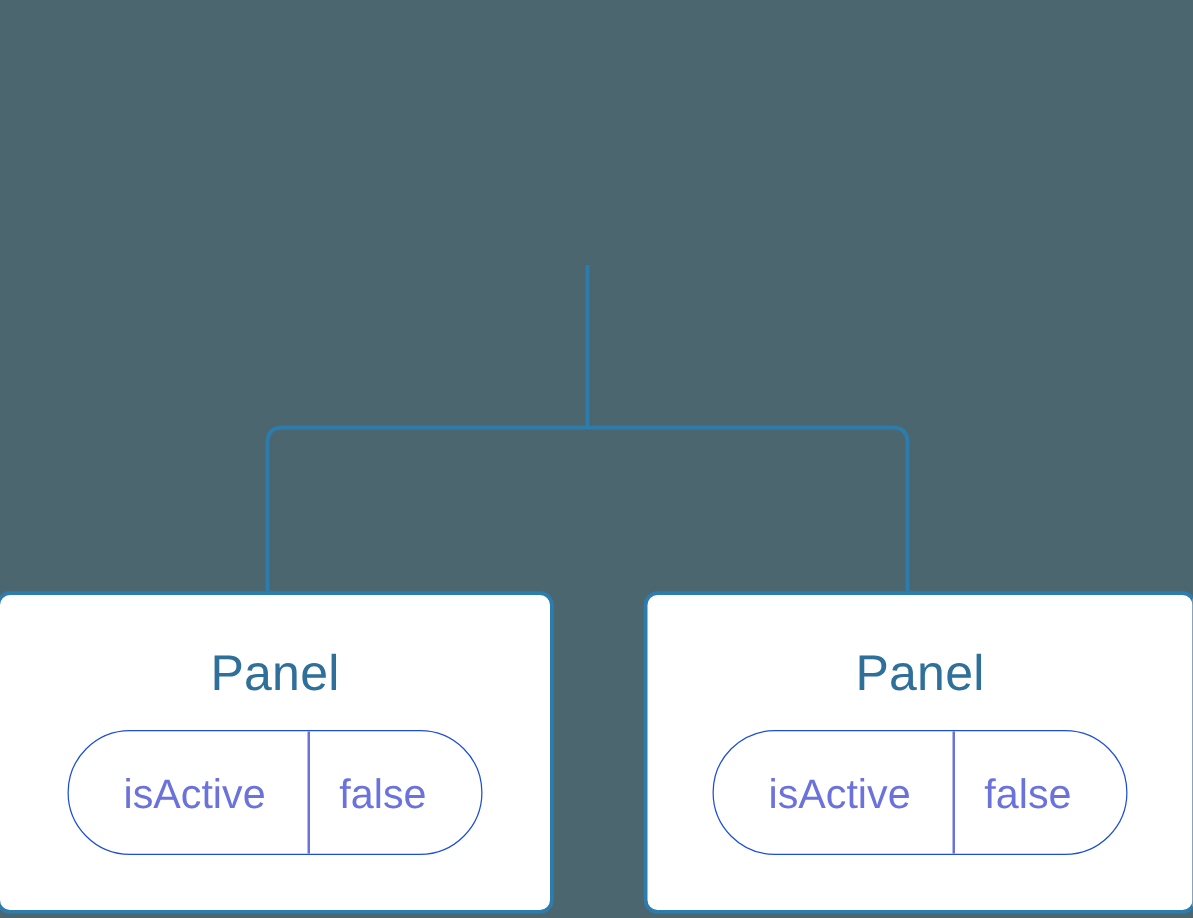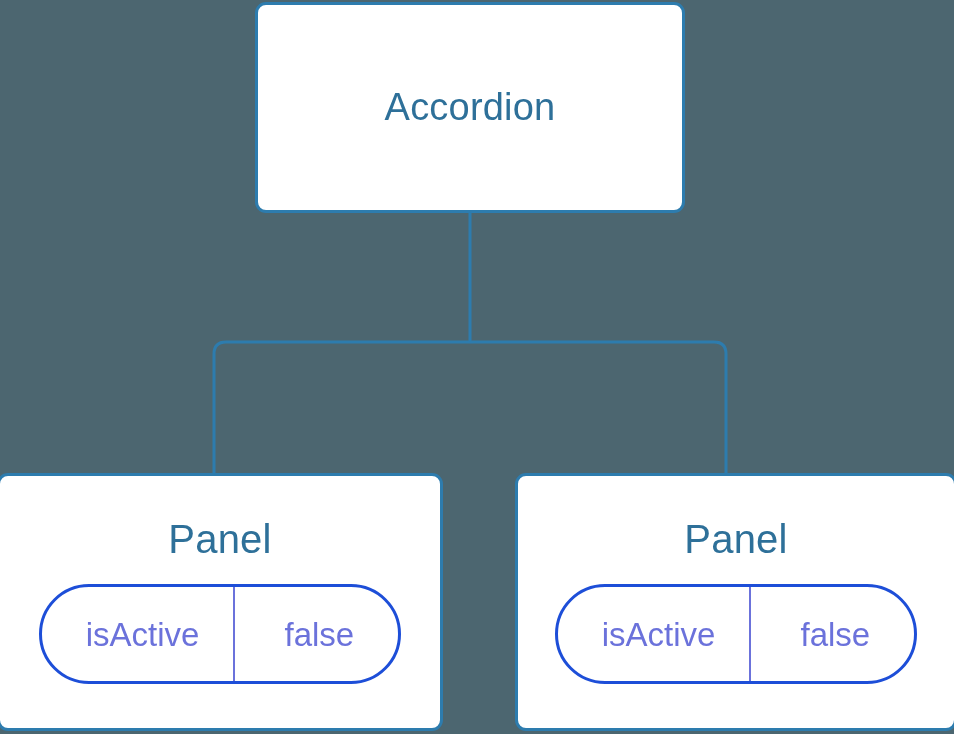--- a/index.html
+++ b/index.html
@@ -78,21 +78,21 @@
   .node-child-left .node-title,
   .node-child-right .node-title {
     font-size: 40px;
   }
 
   
   .state-pill {
     margin-top: 24px;
     display: flex;
     align-items: stretch;
-    border: 3px solid #1d4ed8;
+    border: 1px solid #1d4ed8;
     border-radius: 52px;
     height: 100px;
     box-sizing: border-box;
     background: transparent;
     overflow: hidden;
   }
 
   .pill-key,
   .pill-value {
     display: flex;
@@ -103,39 +103,36 @@
     line-height: 1;
     white-space: nowrap;
     box-sizing: border-box;
   }
 
   .pill-key {
     padding: 0 34px 0 44px;
   }
 
   .pill-value {
-    padding: 0 44px 0 49px;
+    padding: 0 44px 0 23px;
     border-left: 2px solid #6b72db;
   }
 </style>
 </head>
 <body>
 
 <div id="stage">
 
   <svg id="connectors" viewBox="0 0 954 734">
 
     <path d="M 470 212 L 470 342" fill="none" stroke="#2d7cae" stroke-width="3"></path>
 
     <path d="M 214 473 L 214 354 Q 214 342 226 342 L 714 342 Q 726 342 726 354 L 726 473" fill="none" stroke="#2d7cae" stroke-width="3" stroke-linecap="butt"></path>
   </svg>
 
-  <div class="node node-root">
-    <div class="node-title">Accordion</div>
-  </div>
 
   <div class="node node-child-left">
     <div class="node-title">Panel</div>
     <div class="state-pill">
       <div class="pill-key">isActive</div>
       <div class="pill-value">false</div>
     </div>
   </div>
 
   <div class="node node-child-right">

